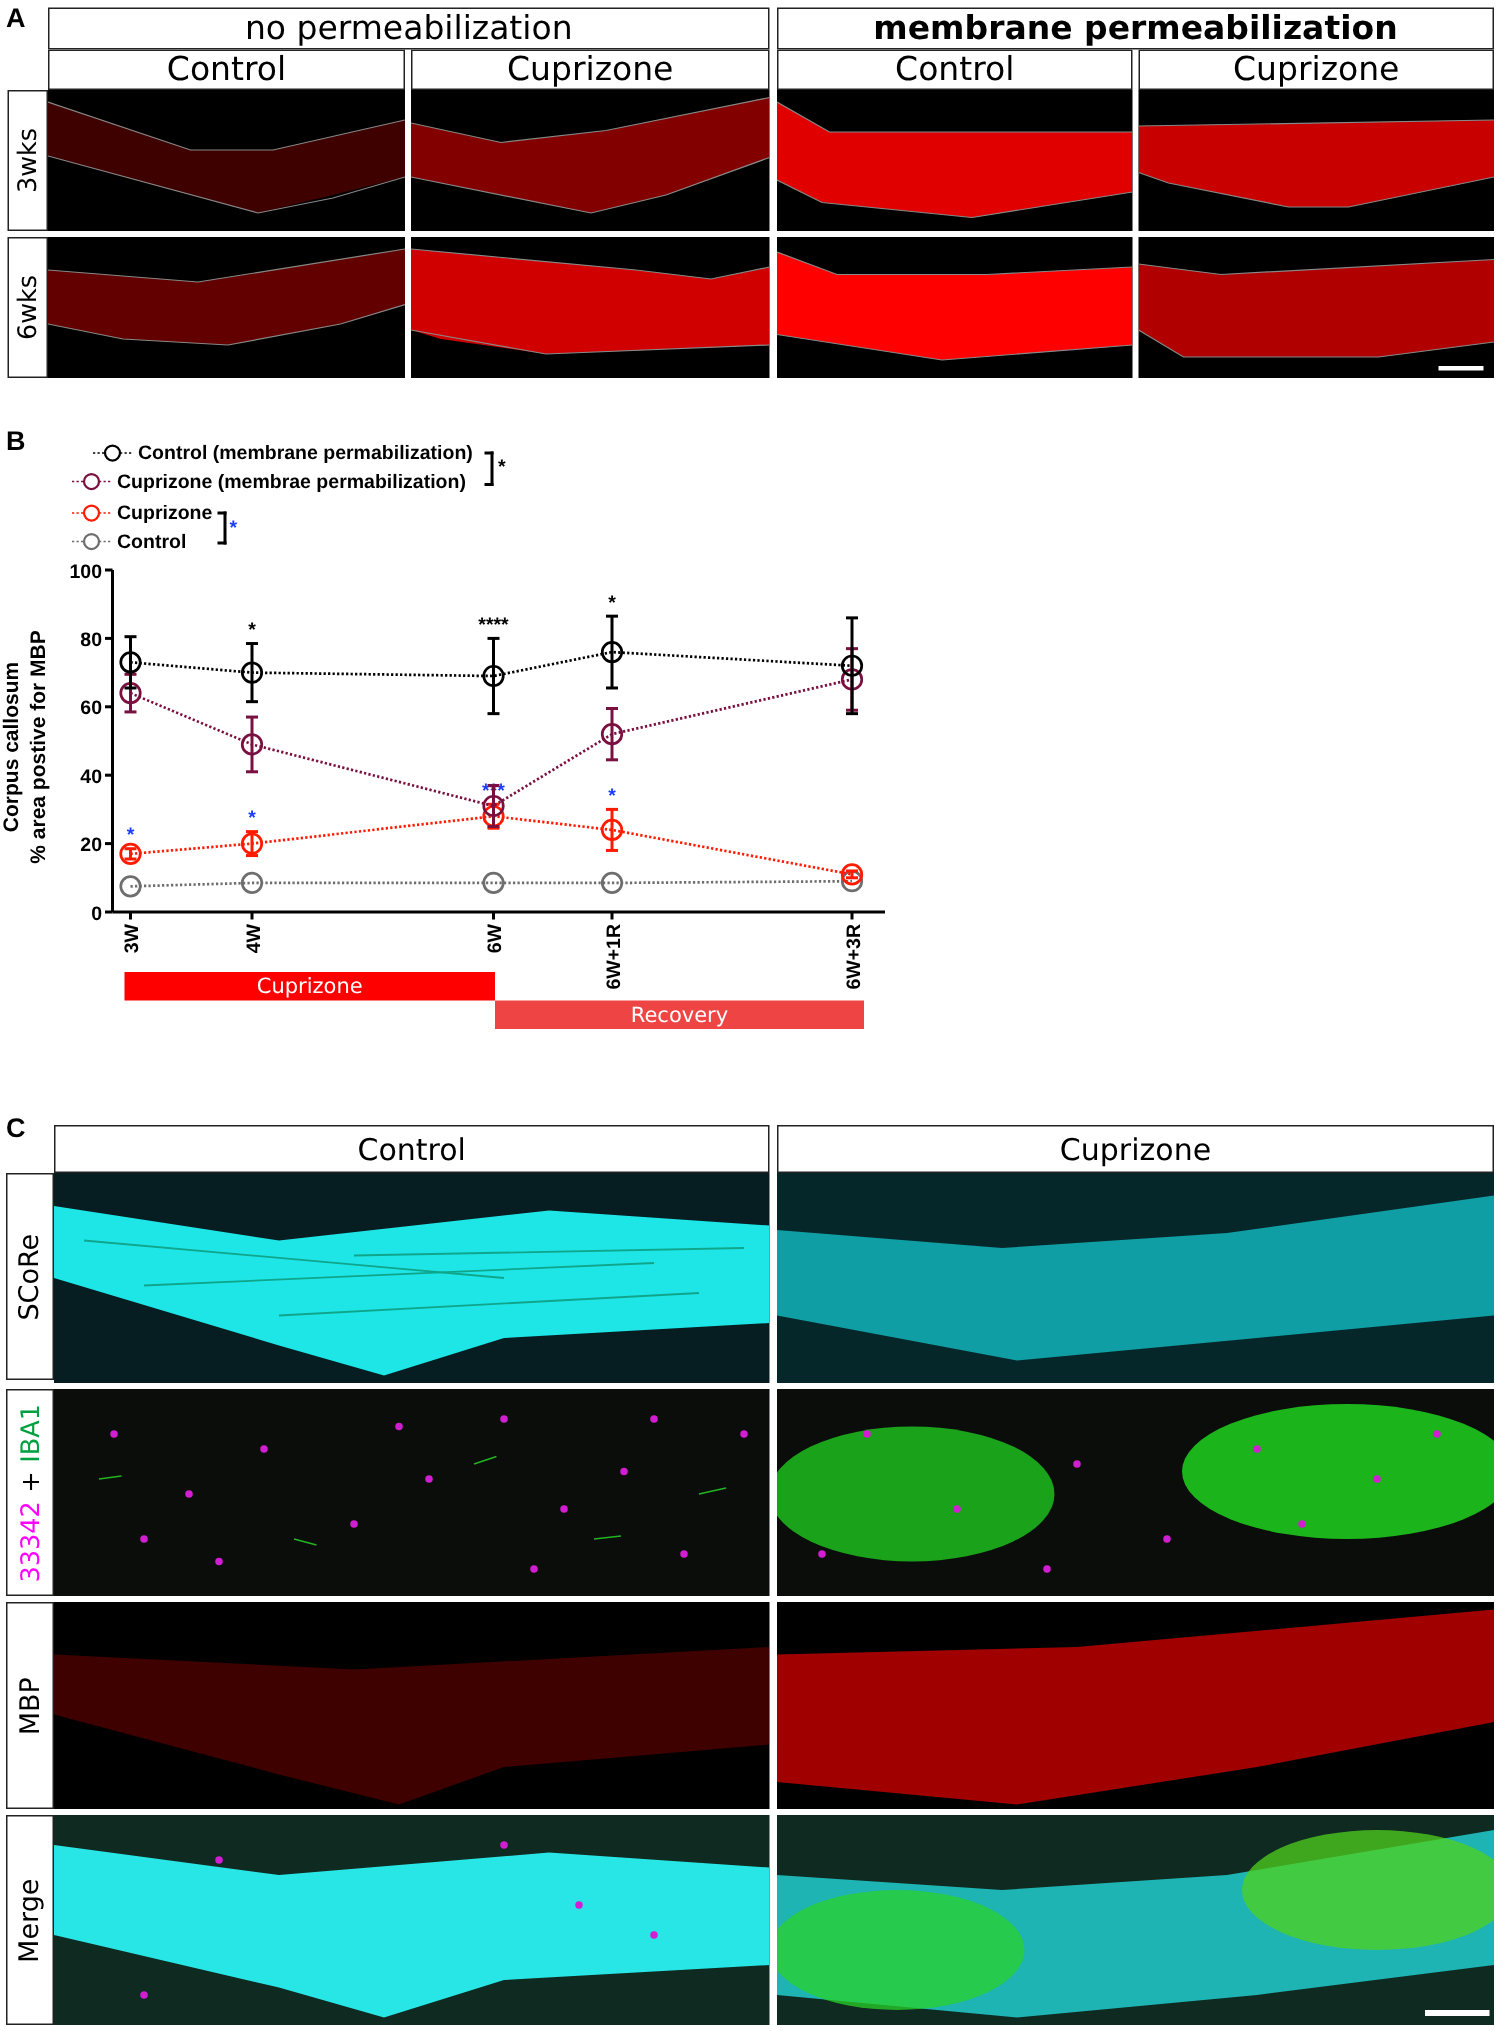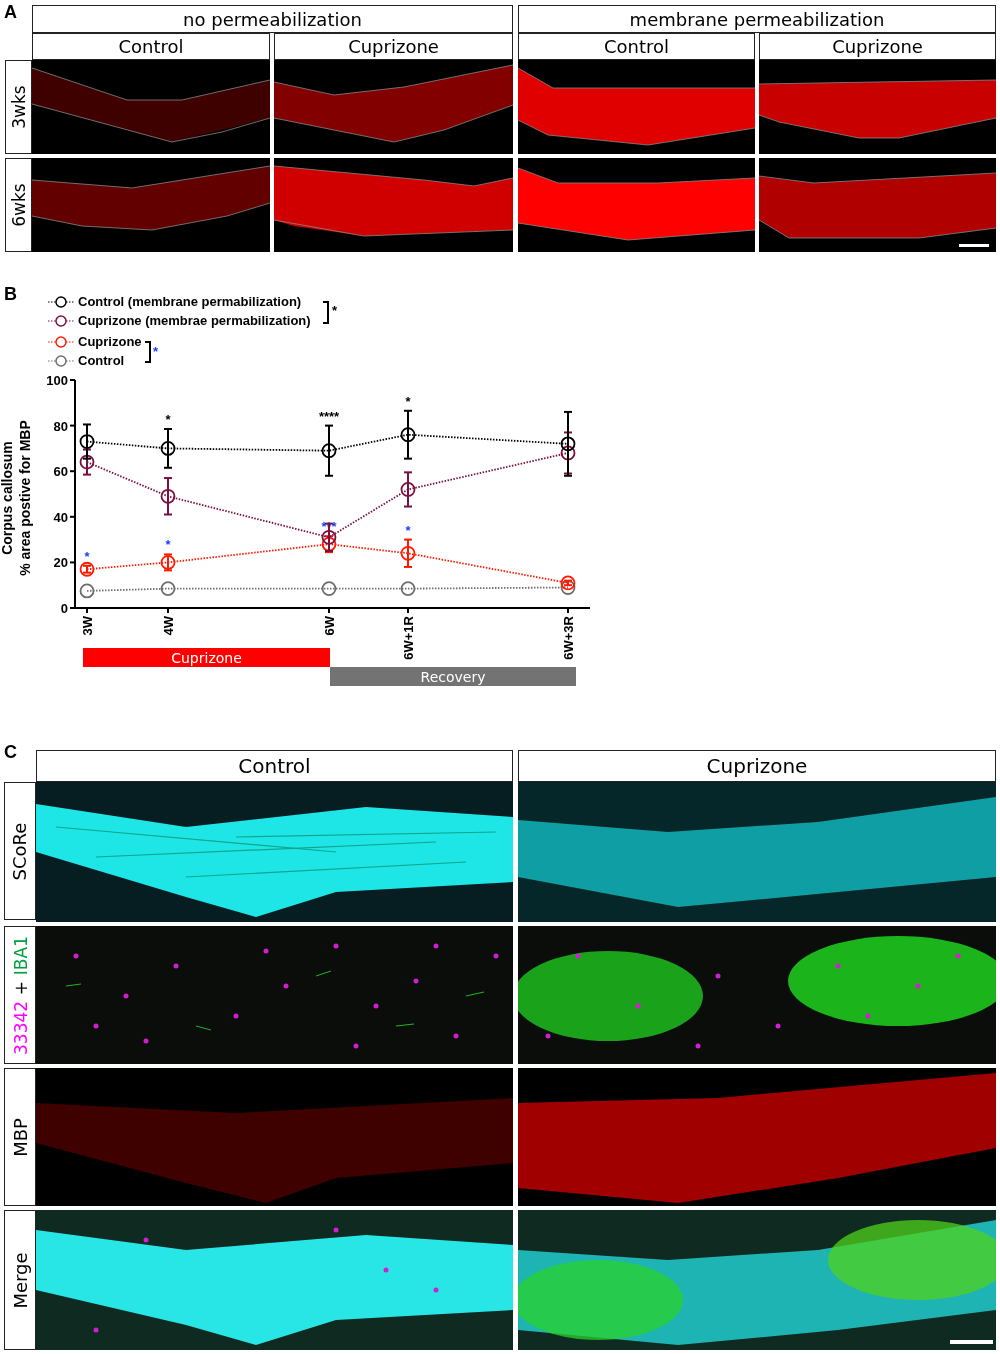--- a/index.html
+++ b/index.html
@@ -1,37 +1,37 @@
 <!DOCTYPE html>
 <html><head>
 <meta charset="utf-8">
 <style>
   * { box-sizing: border-box; margin: 0; padding: 0; }
   body { width: 1000px; height: 1354px; background: #fff; position: relative; overflow: hidden; font-family: "DejaVu Sans", sans-serif; color: #000; }
   .abs { position: absolute; }
   .panel-letter { position: absolute; font-family: "Liberation Sans", sans-serif; font-weight: bold; font-size: 18px; }
-  .hdr { position: absolute; border: 1.5px solid #222; background: #fff; display: flex; align-items: center; justify-content: center; font-size: 18px; font-family: "DejaVu Sans", sans-serif; }
+  .hdr { position: absolute; border: 1.5px solid #222; background: #fff; display: flex; align-items: center; justify-content: center; font-size: 22px; font-family: "DejaVu Sans", sans-serif; }
   .rowlab { position: absolute; border: 1.5px solid #222; background: #fff; display: flex; align-items: center; justify-content: center; }
   .rowlab span { transform: rotate(-90deg); white-space: nowrap; font-size: 17px; }
   .img { position: absolute; background: #000; overflow: hidden; }
   .img svg { width: 100%; height: 100%; display: block; }
   .scalebar { position: absolute; background: #fff; height: 3px; }
   .legend-item { position: absolute; display: flex; align-items: center; font-family: "Liberation Sans", sans-serif; font-weight: bold; font-size: 13px; }
   .legend-marker { width: 26px; height: 14px; display: inline-block; margin-right: 4px; }
   .bracket { position: absolute; border: 2px solid #000; border-left: none; width: 6px; }
   .sig { position: absolute; font-family: "Liberation Sans", sans-serif; font-weight: bold; font-size: 13px; }
   .bar-label { position: absolute; color: #fff; font-size: 14px; display: flex; align-items: center; justify-content: center; }
 </style>
 </head>
 <body>
 
 <div class="panel-letter" style="left:4px; top:2px;">A</div>
 
 <div class="hdr" style="left:32px; top:5px; width:481px; height:28px;">no permeabilization</div>
-<div class="hdr" style="left:518px; top:5px; width:478px; height:28px;">membrane permeabilization</div>
+<div class="hdr" style="left:518px; top:5px; width:478px; height:28px;font-weight:bold;">membrane permeabilization</div>
 
 <div class="hdr" style="left:32px; top:33px; width:238px; height:27px;">Control</div>
 <div class="hdr" style="left:274px; top:33px; width:239px; height:27px;">Cuprizone</div>
 <div class="hdr" style="left:518px; top:33px; width:237px; height:27px;">Control</div>
 <div class="hdr" style="left:759px; top:33px; width:237px; height:27px;">Cuprizone</div>
 
 <div class="rowlab" style="left:5px; top:60px; width:27px; height:94px;">
     <span>3wks</span>
   </div>
 <div class="rowlab" style="left:5px; top:158px; width:27px; height:94px;">
@@ -92,21 +92,21 @@
   <svg viewBox="0 0 237 94" preserveAspectRatio="none">
     <polygon points="0,18 55,25 237,15 237,70 160,80 30,80 0,62" fill="#b00000"></polygon>
     <polyline points="0,18 55,25 237,15" fill="none" stroke="#888" stroke-width="0.8"></polyline>
     <polyline points="0,62 30,80 160,80 237,70" fill="none" stroke="#888" stroke-width="0.8"></polyline>
   </svg>
   <div class="scalebar" style="left:200px; top:86px; width:30px;"></div>
 </div>
 
 <div class="panel-letter" style="left:4px; top:284px;">B</div>
 
-<div class="legend-item" style="left:48px; top:294px;">
+<div class="legend-item" style="left:62px; top:294px;">
   <svg class="legend-marker" viewBox="0 0 26 14">
       <line x1="0" y1="7" x2="26" y2="7" stroke="#000" stroke-dasharray="1.5,1.5"></line>
       <circle cx="13" cy="7" r="5" fill="#fff" stroke="#000" stroke-width="1.5"></circle>
     </svg>
   <span>Control (membrane permabilization)</span>
 </div>
 <div class="legend-item" style="left:48px; top:313px;">
   <svg class="legend-marker" viewBox="0 0 26 14">
       <line x1="0" y1="7" x2="26" y2="7" stroke="#7a1040" stroke-dasharray="1.5,1.5"></line>
       <circle cx="13" cy="7" r="5" fill="#fff" stroke="#7a1040" stroke-width="1.5"></circle>
@@ -245,21 +245,21 @@
       <line x1="568" y1="411.92" x2="568" y2="475.76" stroke="#000000" stroke-width="2"></line>
       <line x1="564" y1="411.92" x2="572" y2="411.92" stroke="#000000" stroke-width="2"></line>
       <line x1="564" y1="475.76" x2="572" y2="475.76" stroke="#000000" stroke-width="2"></line>
       <circle cx="568" cy="443.84000000000003" r="6.5" fill="none" stroke="#000000" stroke-width="1.8"></circle>
     </g>
   </svg>
 
 <div class="bar-label" style="left:83px; top:648px; width:247px; height:19px; background:#ff0000;">
     <span>Cuprizone</span>
   </div>
-<div class="bar-label" style="left:330px; top:667px; width:246px; height:19px; background:#737373;">
+<div class="bar-label" style="left:330px; top:667px; width:246px; height:19px; background:#ef4444;">
     <span>Recovery</span>
   </div>
 
 <div class="panel-letter" style="left:4px; top:742px;">C</div>
 
 <div class="hdr" style="left:36px; top:750px; width:477px; height:32px; font-size:20px;">Control</div>
 <div class="hdr" style="left:518px; top:750px; width:478px; height:32px; font-size:20px;">Cuprizone</div>
 
 <div class="rowlab" style="left:4px; top:782px; width:32px; height:138px;">
     <span style="font-size:18px;">SCoRe</span>

